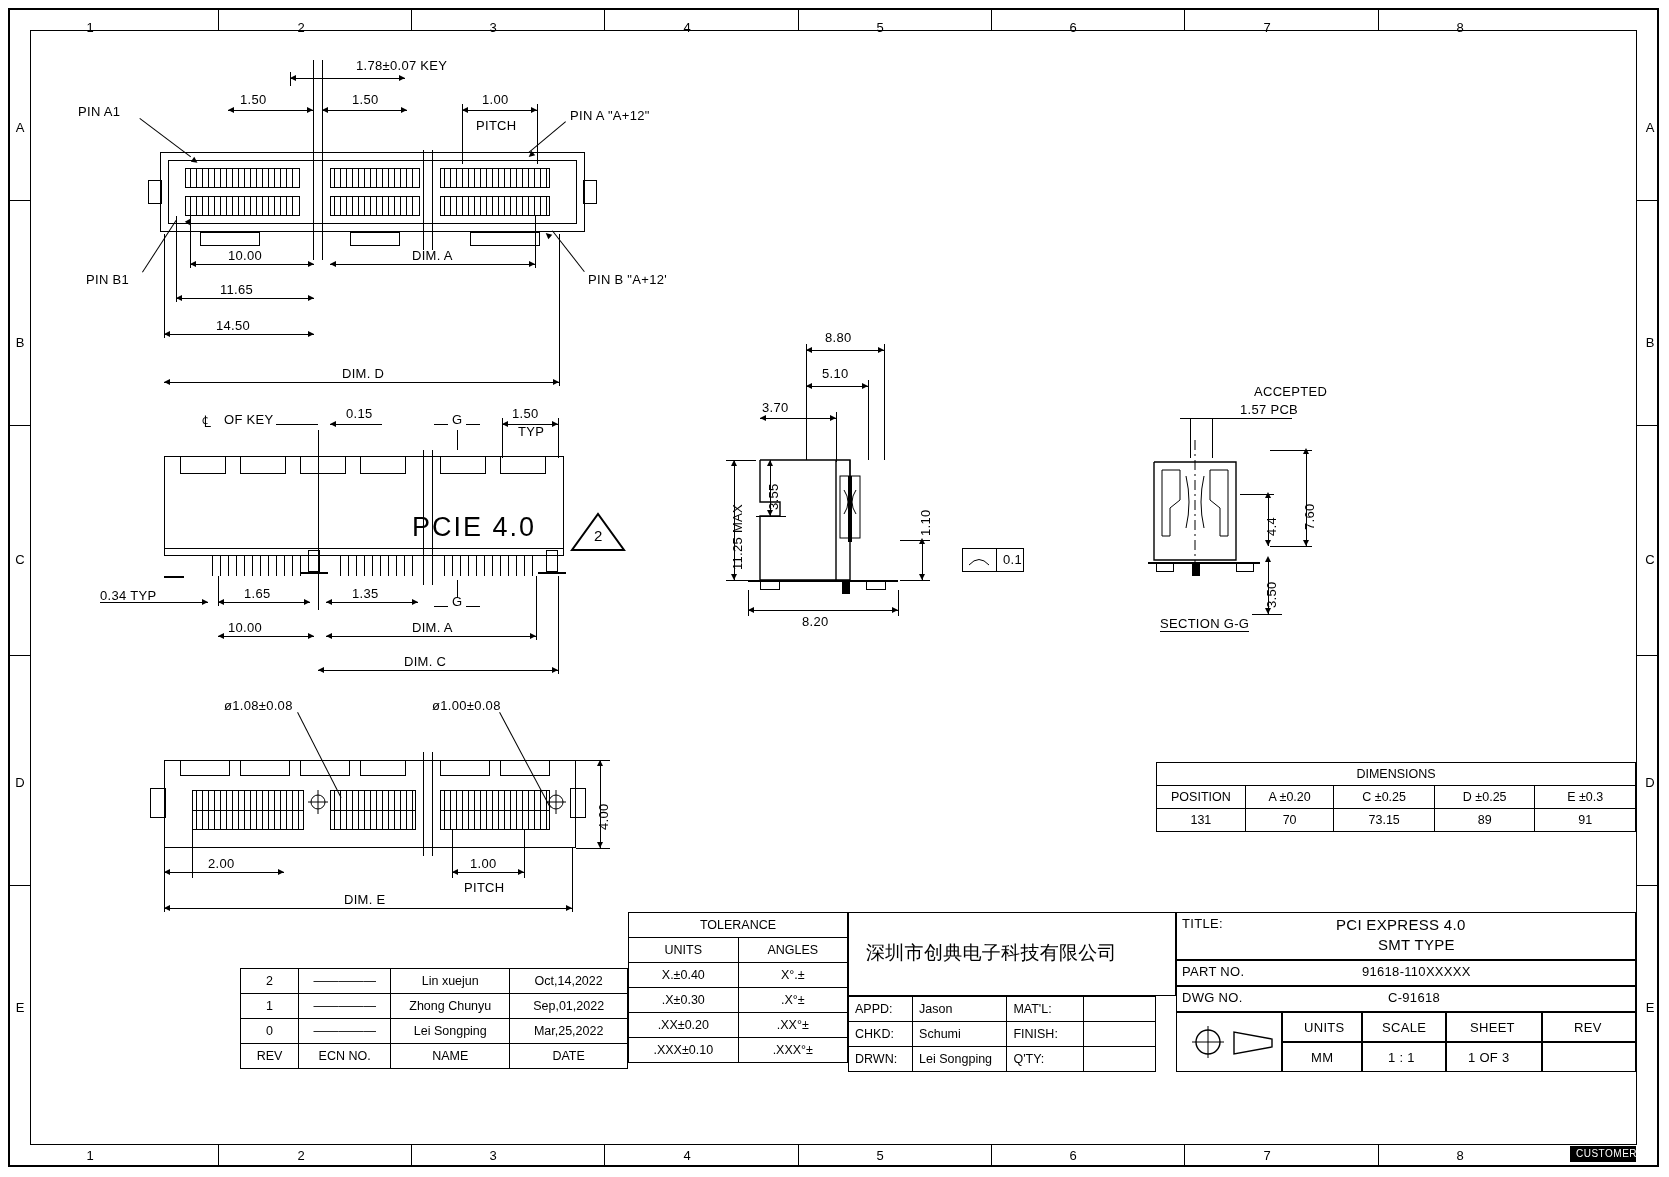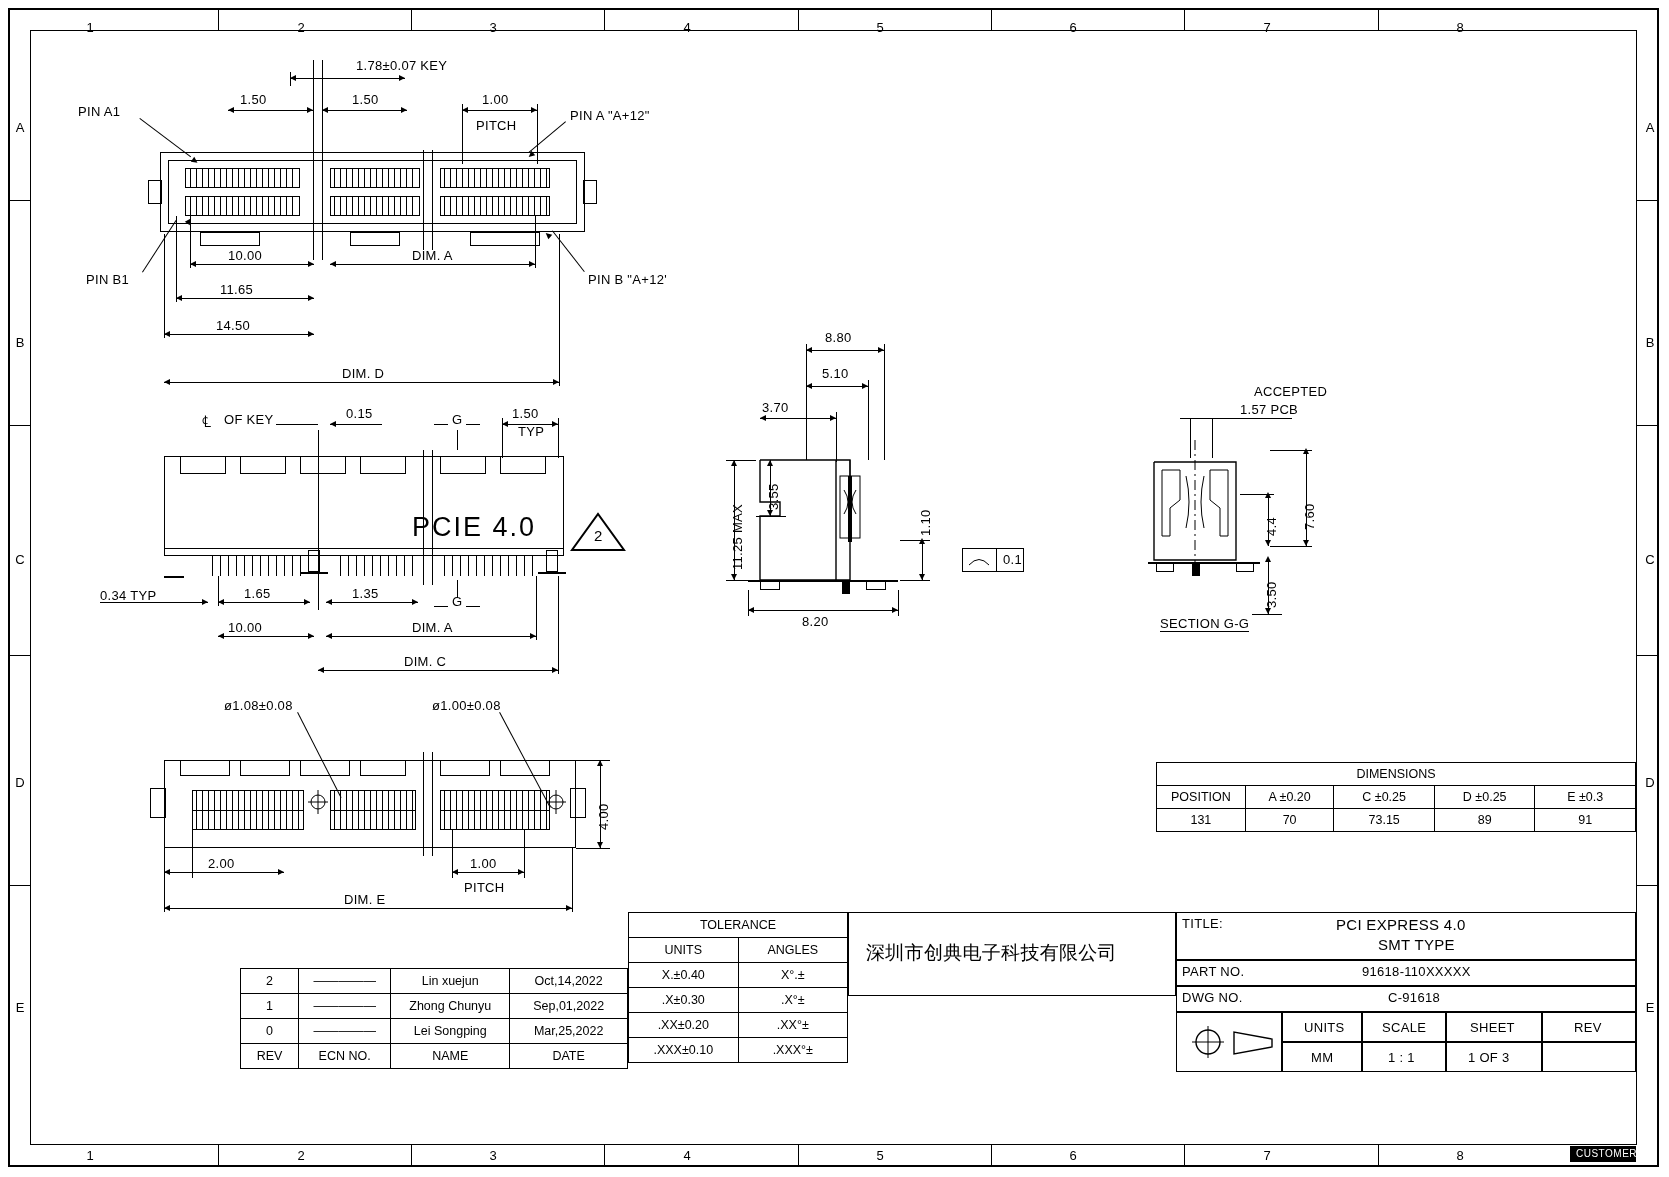--- a/index.html
+++ b/index.html
@@ -758,20 +758,42 @@
       <td>ECN NO.</td>
       <td>NAME</td>
       <td>DATE</td>
     </tr>
   </tbody>
     </table>
 
   <div class="box" style="left:848px;top:912px;width:328px;height:84px;"></div>
   <div class="txt cn" style="left:866px;top:940px;">深圳市创典电子科技有限公司</div>
 
+  <table id="appd-table">
+    <tbody>
+        <tr>
+      <td style="width:60px">APPD:</td>
+      <td style="width:94px" class="center">Jason</td>
+      <td style="width:74px">MAT'L:</td>
+      <td style="width:78px"></td>
+    </tr>
+    <tr>
+      <td>CHKD:</td>
+      <td class="center">Schumi</td>
+      <td>FINISH:</td>
+      <td></td>
+    </tr>
+    <tr>
+      <td>DRWN:</td>
+      <td class="center">Lei Songping</td>
+      <td>Q'TY:</td>
+      <td></td>
+    </tr>
+  </tbody>
+    </table>
 
   <div id="title-block">
     <div class="tb-cell" style="left:0;top:0;width:460px;height:48px;"></div>
     <div class="txt" style="left:6px;top:4px;">TITLE:</div>
     <div class="txt center" style="left:160px;top:4px;font-size:15px;">PCI EXPRESS 4.0</div>
     <div class="txt center" style="left:202px;top:24px;font-size:15px;">SMT TYPE</div>
 
     <div class="tb-cell" style="left:0;top:48px;width:460px;height:26px;"></div>
     <div class="txt" style="left:6px;top:52px;">PART NO.</div>
     <div class="txt" style="left:186px;top:52px;">91618-110XXXXX</div>

